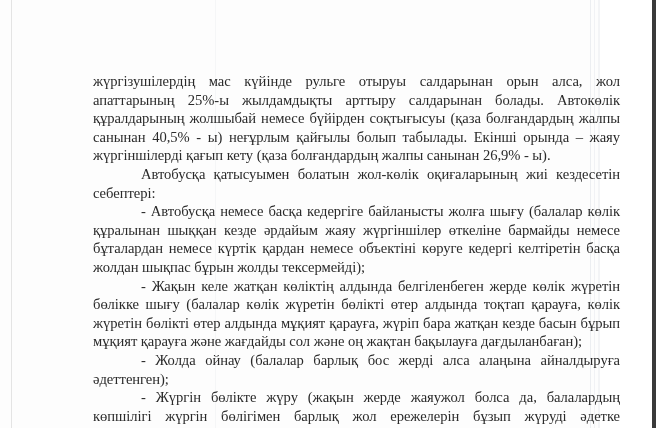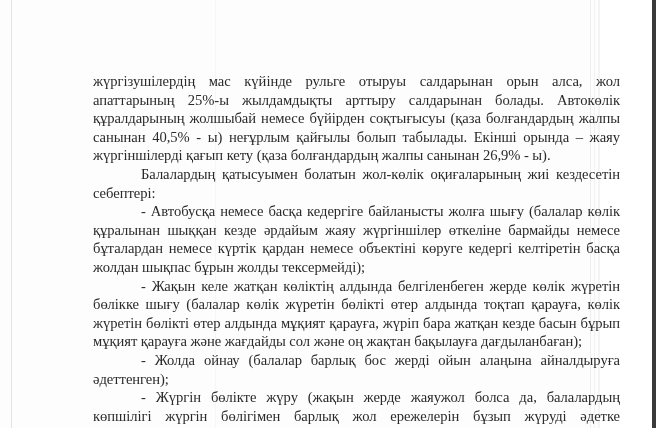--- a/index.html
+++ b/index.html
@@ -73,21 +73,21 @@
 
 <div class="scan-page">
   <div class="scan-edge-left"></div>
   <div class="scan-artifact a4"></div>
   <div class="scan-artifact a1"></div>
   <div class="scan-artifact a2"></div>
   <div class="scan-artifact a3"></div>
 
   <div class="text-block">
     <p class="para">жүргізушілердің мас күйінде рульге отыруы салдарынан орын алса, жол апаттарының 25%-ы жылдамдықты арттыру салдарынан болады. Автокөлік құралдарының жолшыбай немесе бүйірден соқтығысуы (қаза болғандардың жалпы санынан 40,5% - ы) неғұрлым қайғылы болып табылады. Екінші орында – жаяу жүргіншілерді қағып кету (қаза болғандардың жалпы санынан 26,9% - ы).</p>
-    <p class="para indent">Балалардың қатысуымен болатын жол-көлік оқиғаларының жиі кездесетін себептері:</p>
+    <p class="para indent">Автобусқа қатысуымен болатын жол-көлік оқиғаларының жиі кездесетін себептері:</p>
     <p class="para indent">- Автобусқа немесе басқа кедергіге байланысты жолға шығу (балалар көлік құралынан шыққан кезде әрдайым жаяу жүргіншілер өткеліне бармайды немесе бұталардан немесе күртік қардан немесе объектіні көруге кедергі келтіретін басқа жолдан шықпас бұрын жолды тексермейді);</p>
     <p class="para indent">- Жақын келе жатқан көліктің алдында белгіленбеген жерде көлік жүретін бөлікке шығу (балалар көлік жүретін бөлікті өтер алдында тоқтап қарауға, көлік жүретін бөлікті өтер алдында мұқият қарауға, жүріп бара жатқан кезде басын бұрып мұқият қарауға және жағдайды сол және оң жақтан бақылауға дағдыланбаған);</p>
-    <p class="para indent">- Жолда ойнау (балалар барлық бос жерді ойын алаңына айналдыруға әдеттенген);</p>
+    <p class="para indent">- Жолда ойнау (балалар барлық бос жерді алса алаңына айналдыруға әдеттенген);</p>
     <p class="para indent">- Жүргін бөлікте жүру (жақын жерде жаяужол болса да, балалардың көпшілігі жүргін бөлігімен барлық жол ережелерін бұзып жүруді әдетке айналдырған).</p>
 
   </div>
 </div>
 <div class="scan-dark-strip"></div>
 
 </body></html>

